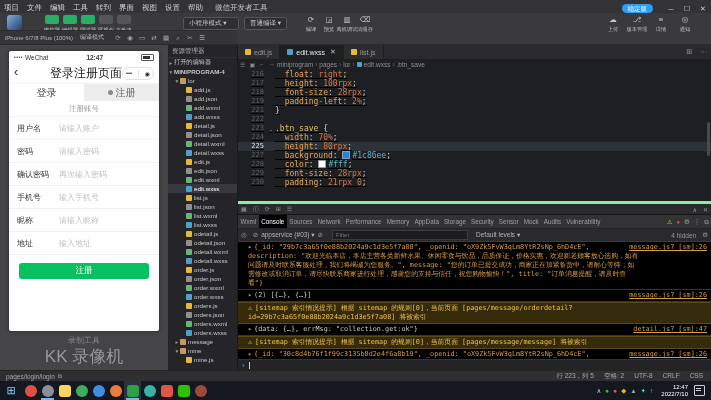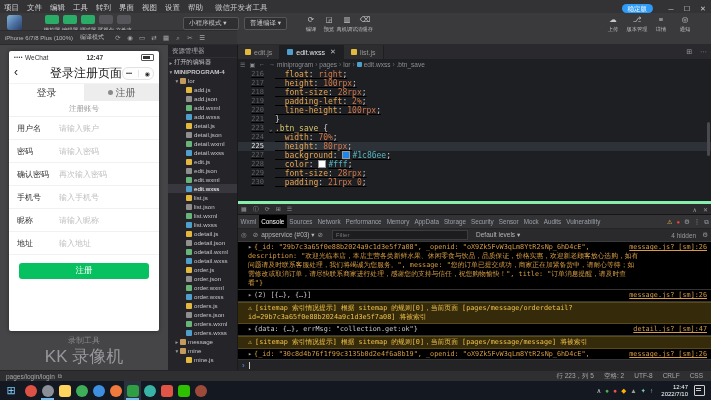--- a/index.html
+++ b/index.html
@@ -549,22 +549,22 @@
               <span>.btn_save</span>
             </span>
           </span>
       </div>
       <div class="codearea">
         <div id="code">
             <div class="cline"><span class="ln">216</span><span class="fold"></span><span class="lc"><span>  </span><span class="tok-p">float</span><span>: </span><span class="tok-v">right</span><span>;</span></span></div>
             <div class="cline"><span class="ln">217</span><span class="fold"></span><span class="lc"><span>  </span><span class="tok-p">height</span><span>: </span><span class="tok-v">100rpx</span><span>;</span></span></div>
             <div class="cline"><span class="ln">218</span><span class="fold"></span><span class="lc"><span>  </span><span class="tok-p">font-size</span><span>: </span><span class="tok-v">28rpx</span><span>;</span></span></div>
             <div class="cline"><span class="ln">219</span><span class="fold"></span><span class="lc"><span>  </span><span class="tok-p">padding-left</span><span>: </span><span class="tok-v">2%</span><span>;</span></span></div>
-            <div class="cline"><span class="ln">220</span><span class="fold"></span><span class="lc"><span>  </span><span class="tok-p">line-height</span><span>: </span><span class="tok-v">100rpx</span><span>;</span></span></div>
             <div class="cline"><span class="ln">221</span><span class="fold"></span><span class="lc"><span>}</span></span></div>
+            <div class="cline"><span class="ln">222</span><span class="fold"></span><span class="lc"></span></div>
             <div class="cline"><span class="ln">223</span><span class="fold">⌄</span><span class="lc"><span class="tok-s">.btn_save</span><span> {</span></span></div>
             <div class="cline"><span class="ln">224</span><span class="fold"></span><span class="lc"><span>  </span><span class="tok-p">width</span><span>: </span><span class="tok-v">70%</span><span>;</span></span></div>
             <div class="cline cur"><span class="ln">225</span><span class="fold"></span><span class="lc"><span>  </span><span class="tok-p">height</span><span>: </span><span class="tok-v">80rpx</span><span>;</span></span></div>
             <div class="cline"><span class="ln">227</span><span class="fold"></span><span class="lc"><span>  </span><span class="tok-p">background</span><span>: </span><span class="swatch" style="background: rgb(28, 134, 238);"></span><span class="tok-h">#1c86ee</span><span>;</span></span></div>
             <div class="cline"><span class="ln">228</span><span class="fold"></span><span class="lc"><span>  </span><span class="tok-p">color</span><span>: </span><span class="swatch" style="background: rgb(255, 255, 255);"></span><span class="tok-h">#fff</span><span>;</span></span></div>
             <div class="cline"><span class="ln">229</span><span class="fold"></span><span class="lc"><span>  </span><span class="tok-p">font-size</span><span>: </span><span class="tok-v">28rpx</span><span>;</span></span></div>
             <div class="cline"><span class="ln">230</span><span class="fold"></span><span class="lc"><span>  </span><span class="tok-p">padding</span><span>: </span><span class="tok-v">21rpx 0</span><span>;</span></span></div>
           </div>
         <div class="vscroll"></div>
       </div>

